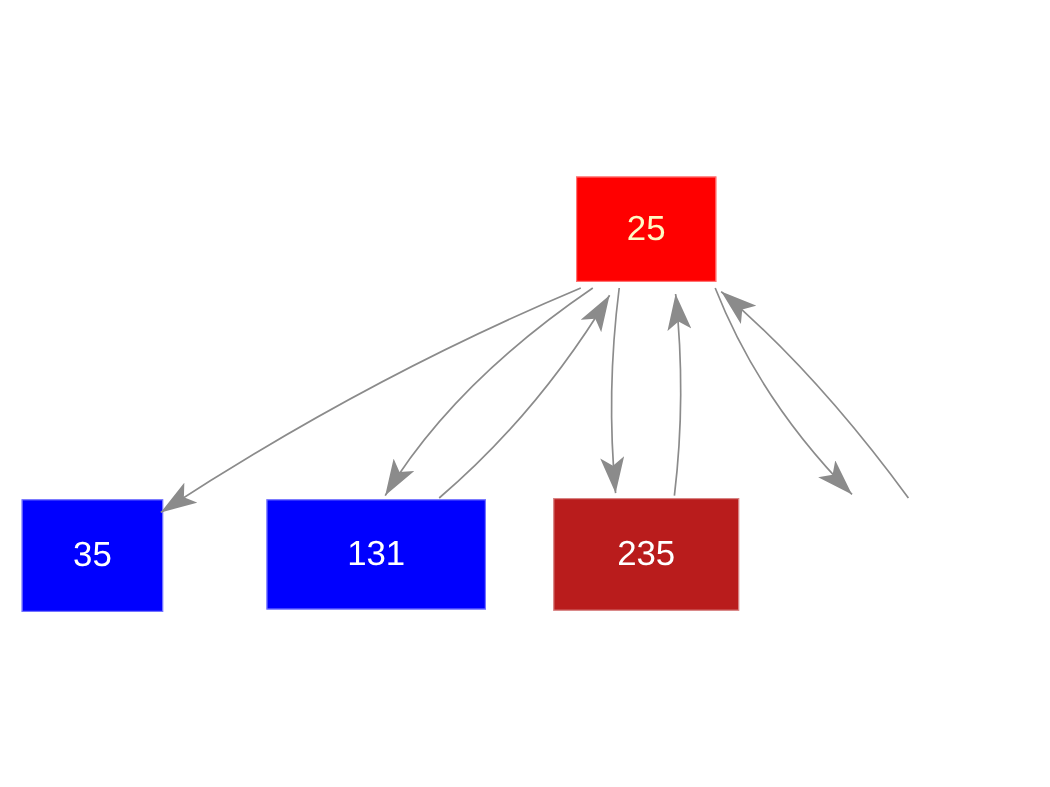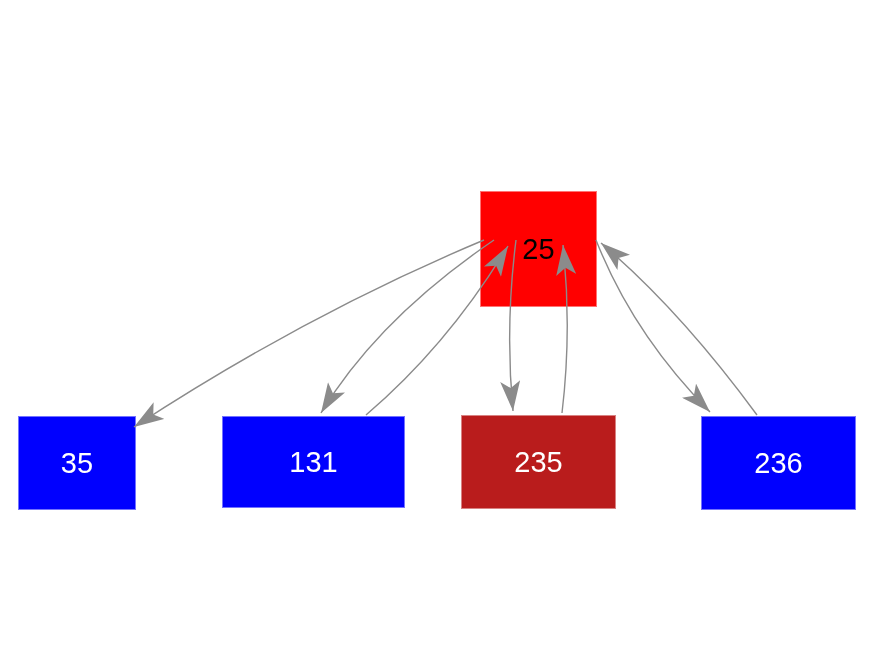--- a/index.html
+++ b/index.html
@@ -42,34 +42,31 @@
   .edge {
     fill: none;
     stroke-width: 1.4;
   }
 </style>
 </head>
 <body>
 
 <div class="stage" style="background: rgb(255, 255, 255);">
 
-  <div class="node" style="left: 480px; top: 147px; width: 117px; height: 116px; background: rgb(255, 0, 0); color: #000000; margin-top: 44px;">
+  <div class="node" style="left: 480px; top: 147px; width: 117px; height: 88px; background: rgb(255, 0, 0); color: #fef9c3;">
     <span class="node-label">25</span>
   </div>
   <div class="node" style="left: 18px; top: 416px; width: 118px; height: 94px; background: rgb(0, 0, 255); color: rgb(255, 255, 255);">
     <span class="node-label">35</span>
   </div>
   <div class="node" style="left: 222px; top: 416px; width: 183px; height: 92px; background: rgb(0, 0, 255); color: rgb(255, 255, 255);">
     <span class="node-label">131</span>
   </div>
   <div class="node" style="left: 461px; top: 415px; width: 155px; height: 94px; background: #b91c1c; color: rgb(255, 255, 255);">
     <span class="node-label">235</span>
-  </div>
-  <div class="node" style="left: 701px; top: 416px; width: 155px; height: 94px; background: rgb(0, 0, 255); color: rgb(255, 255, 255);">
-    <span class="node-label">236</span>
   </div>
 
   <svg class="edge-layer" width="875" height="656" viewBox="0 0 875 656" xmlns="http://www.w3.org/2000/svg">
     <defs>
       <marker id="arrowhead" markerUnits="userSpaceOnUse" markerWidth="32" markerHeight="20" refX="30" refY="10" orient="auto">
         <path id="arrowhead-path" d="M0,0 L30,10 L0,20 L7,10 Z" fill="#8b8b8b"></path>
       </marker>
     </defs>
     <g id="edge-group">
         <path class="edge" d="M484,240 Q305,315 134,427" stroke="#8b8b8b" marker-end="url(#arrowhead)"></path>

